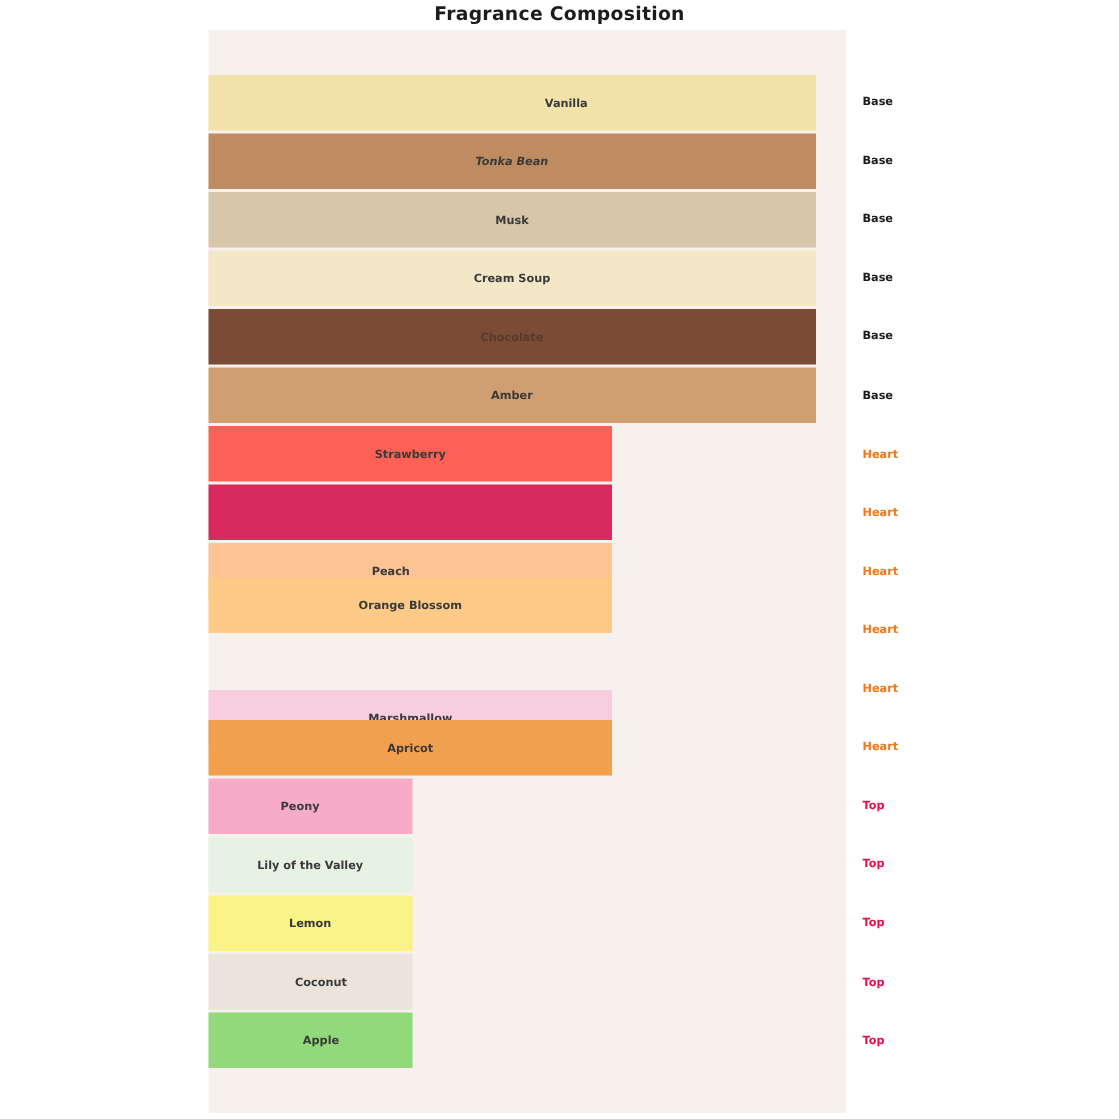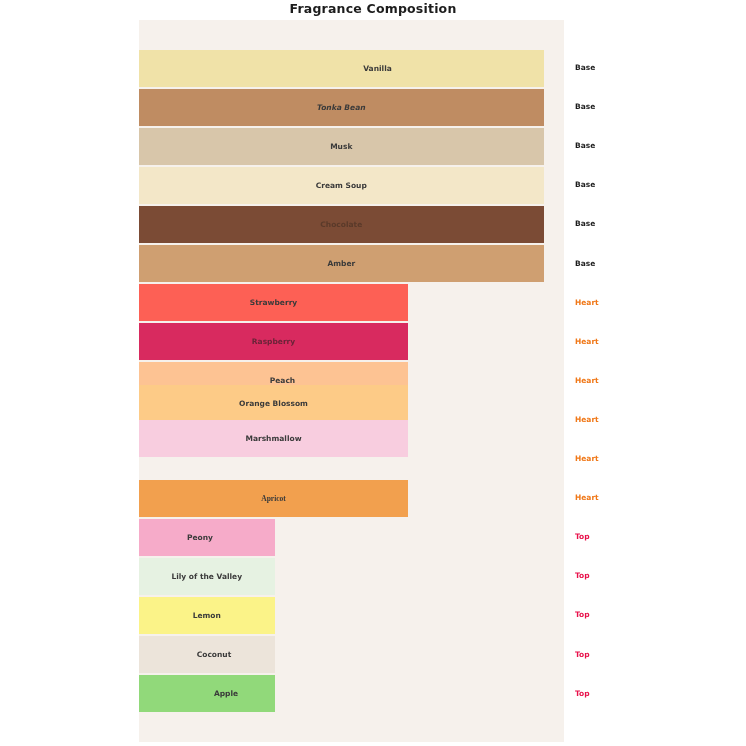--- a/index.html
+++ b/index.html
@@ -105,35 +105,34 @@
       <div class="bar-row" style="top: 229px; height: 37px; margin-top: 16px;">
         <div class="bar" style="width: 404.6px; background: rgb(207, 159, 113);"></div>
         <div class="bar-label" style="left: 0px; width: 404.6px; color: rgb(58, 58, 58);">Amber</div>
       </div>
       <div class="bar-row" style="top: 284.1px; height: 37px;">
         <div class="bar" style="width: 269.025px; background: rgb(253, 96, 85);"></div>
         <div class="bar-label" style="left: 0px; width: 269.025px; color: rgb(58, 58, 58);">Strawberry</div>
       </div>
       <div class="bar-row" style="top: 323.2px; height: 37px;">
         <div class="bar" style="width: 269.025px; background: rgb(216, 42, 95);"></div>
-        <div class="bar-label" style="left: 0px; width: 269.025px; color: rgb(106, 36, 56);">Raspberry</div>
       </div>
       <div class="bar-row" style="top: 362.3px; height: 37px;">
         <div class="bar" style="width: 269.025px; background: rgb(253, 195, 147);"></div>
-        <div class="bar-label" style="left: 0px; width: 243px; color: rgb(58, 58, 58); padding-left: 22px;">Peach</div>
+        <div class="bar-label" style="left: 0px; width: 243px; color: rgb(58, 58, 58);">Peach</div>
       </div>
       <div class="bar-row" style="top: 385px; height: 37px; text-align: right;">
         <div class="bar" style="width: 269.025px; background: rgb(253, 203, 135);"></div>
         <div class="bar-label" style="left: 0px; width: 269.025px; color: rgb(58, 58, 58);">Orange Blossom</div>
       </div>
-      <div class="bar-row" style="top: 420px; height: 37px;">
+      <div class="bar-row" style="top: 460px; height: 37px;">
         <div class="bar" style="width: 269.025px; background: rgb(248, 205, 223);"></div>
         <div class="bar-label" style="left: 0px; width: 269.025px; color: rgb(58, 58, 58);">Marshmallow</div>
       </div>
-      <div class="bar-row" style="top: 479.6px; height: 37px; font-family: Liberation Serif, serif;">
+      <div class="bar-row" style="top: 479.6px; height: 37px;">
         <div class="bar" style="width: 269.025px; background: rgb(242, 160, 78);"></div>
         <div class="bar-label" style="left: 0px; width: 269.025px; color: rgb(58, 58, 58);">Apricot</div>
       </div>
       <div class="bar-row" style="top: 518.7px; height: 37px;">
         <div class="bar" style="width: 135.575px; background: rgb(246, 171, 201);"></div>
         <div class="bar-label" style="left: 0px; width: 122px; color: rgb(58, 58, 58);">Peony</div>
       </div>
       <div class="bar-row" style="top: 557.8px; height: 37px;">
         <div class="bar" style="width: 135.575px; background: rgb(230, 242, 226);"></div>
         <div class="bar-label" style="left: 0px; width: 135.575px; color: rgb(58, 58, 58);">Lily of the Valley</div>
@@ -141,21 +140,21 @@
       <div class="bar-row" style="top: 596.9px; height: 37px;">
         <div class="bar" style="width: 135.575px; background: rgb(251, 243, 136);"></div>
         <div class="bar-label" style="left: 0px; width: 135.575px; color: rgb(58, 58, 58);">Lemon</div>
       </div>
       <div class="bar-row" style="top: 636px; height: 37px;">
         <div class="bar" style="width: 135.575px; background: rgb(236, 228, 218);"></div>
         <div class="bar-label" style="left: 0px; width: 150px; color: rgb(58, 58, 58);">Coconut</div>
       </div>
       <div class="bar-row" style="top: 675.1px; height: 37px;">
         <div class="bar" style="width: 135.575px; background: rgb(145, 217, 122);"></div>
-        <div class="bar-label" style="left: 16px; width: 142px; color: rgb(58, 58, 58);">Apple</div>
+        <div class="bar-label" style="left: 4px; width: 142px; color: rgb(58, 58, 58);">Apple</div>
       </div>
     </div>
   <div id="notes-layer">
       <div class="note-label" style="top: 63px; color: rgb(28, 28, 28);">Base</div>
       <div class="note-label" style="top: 102.1px; color: rgb(28, 28, 28);">Base</div>
       <div class="note-label" style="top: 141.2px; color: rgb(28, 28, 28);">Base</div>
       <div class="note-label" style="top: 180.3px; color: rgb(28, 28, 28);">Base</div>
       <div class="note-label" style="top: 219.4px; color: rgb(28, 28, 28);">Base</div>
       <div class="note-label" style="top: 258.5px; color: rgb(28, 28, 28);">Base</div>
       <div class="note-label" style="top: 297.6px; color: rgb(240, 120, 24);">Heart</div>

